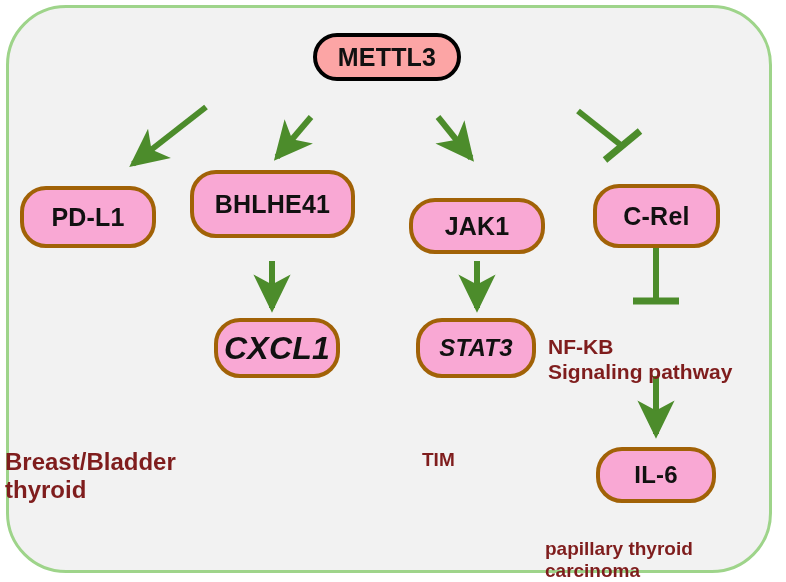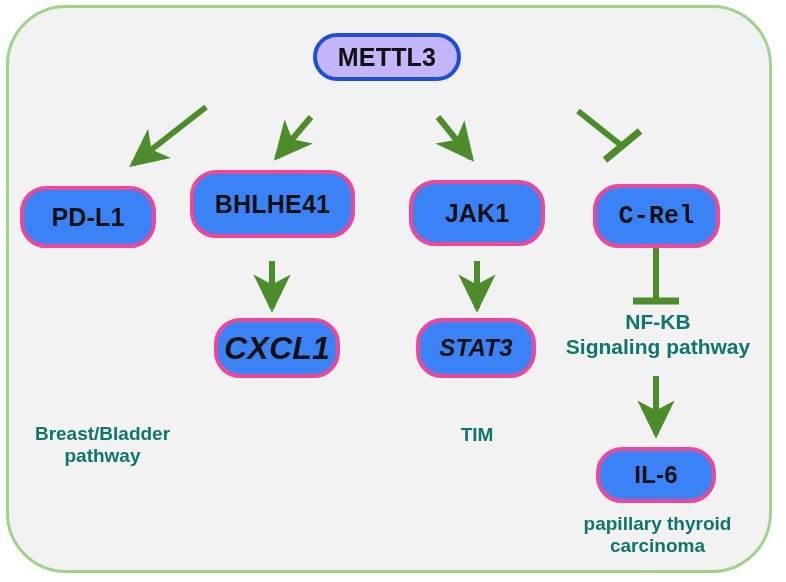--- a/index.html
+++ b/index.html
@@ -40,34 +40,35 @@
     display: flex;
     align-items: center;
     justify-content: center;
     border-radius: 26px;
     font-weight: bold;
     color: #111111;
     letter-spacing: 0.2px;
     white-space: nowrap;
   }
   .node.green {
-    border: 4px solid #ec4899;
-    background: #3b82f6;
+    border: 4px solid #a16207;
+    background: #f9a8d4;
     justify-content: center;
   }
   .node.orange {
-    border: 4px solid #1d4ed8;
-    background: #c4b5fd;
+    border: 4px solid #000000;
+    background: #fca5a5;
   }
   .lbl {
     position: absolute;
-    text-align: center;
+    text-align: left;
     font-weight: bold;
-    color: #0f766e;
+    color: #7f1d1d;
     line-height: 1.18;
+    margin-top: 25px;
   }
 </style>
 </head>
 <body>
 
 <div id="canvas">
 
   <div id="panel"></div>
 
   <svg id="wires" viewBox="0 0 786 582">
@@ -117,48 +118,48 @@
   </div>
 
   <div class="node green" style="left:20px; top:186px; width:136px; height:62px; font-size:25px;">
     <span>PD-L1</span>
   </div>
 
   <div class="node green" style="left:190px; top:170px; width:165px; height:68px; font-size:25px;">
     <span>BHLHE41</span>
   </div>
 
-  <div class="node green" style="left:409px; top:180px; width:136px; height:66px; font-size:25px;">
+  <div class="node green" style="left:409px; top:198px; width:136px; height:56px; font-size:25px;">
     <span>JAK1</span>
   </div>
 
-  <div class="node green" style="left:593px; top:184px; width:127px; height:64px; font-size:25px;font-family:Liberation Mono, monospace;">
+  <div class="node green" style="left:593px; top:184px; width:127px; height:64px; font-size:25px;">
     <span>C-Rel</span>
   </div>
 
   <div class="node green" style="left:214px; top:318px; width:126px; height:60px; font-size:32px;font-style:italic;">
     <span>CXCL1</span>
   </div>
 
   <div class="node green" style="left:416px; top:318px; width:120px; height:60px; font-size:24px;font-style:italic;">
     <span>STAT3</span>
   </div>
 
   <div class="lbl" style="left:548px; top:310px; width:220px; font-size:21px;">
     <div>NF-KB</div>
     <div>Signaling pathway</div>
   </div>
 
   <div class="node green" style="left:596px; top:447px; width:120px; height:56px; font-size:24px;">
     <span>IL-6</span>
   </div>
 
-  <div class="lbl" style="left:5px; top:423px; width:195px; font-size:19px;">
+  <div class="lbl" style="left:5px; top:423px; width:195px; font-size:24px;">
     <div>Breast/Bladder</div>
-    <div>pathway</div>
+    <div>thyroid</div>
   </div>
 
 
   <div class="lbl" style="left:545px; top:513px; width:225px; font-size:19px;">
     <div>papillary thyroid</div>
     <div>carcinoma</div>
   </div>
 
   <div class="lbl" style="left:422px; top:424px; width:110px; font-size:19px;">TIM</div>
 

